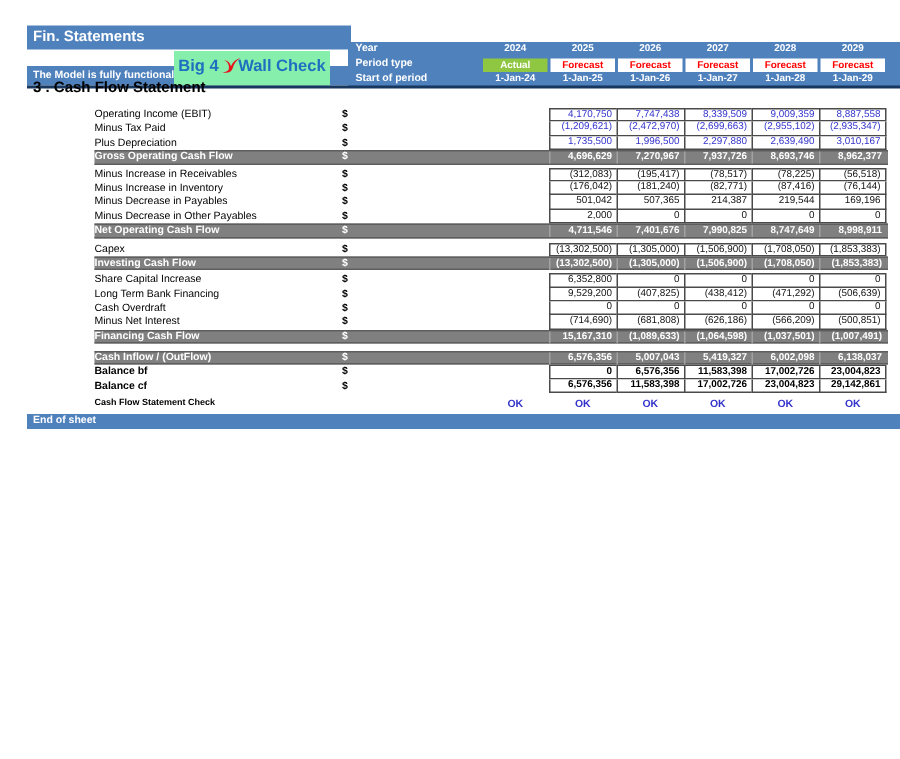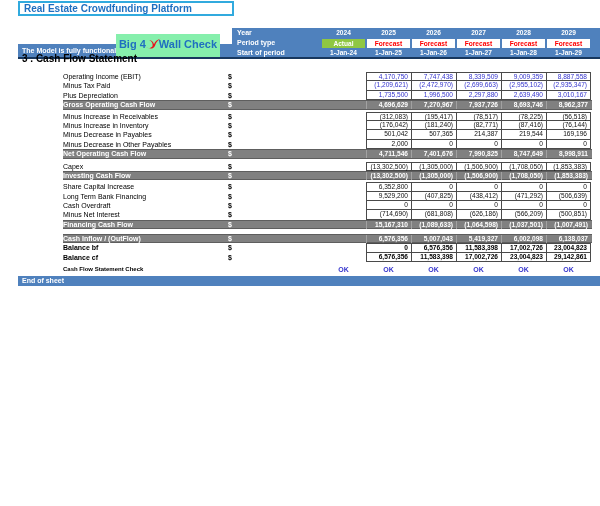--- a/index.html
+++ b/index.html
@@ -61,24 +61,24 @@
 
   .end-bar { position:absolute; left:18px; top:276px; width:582px; height:10px;
     background:var(--header-blue); color:#fff; font-weight:bold; font-size:7px;
     line-height:10px; padding-left:4px; }
 </style>
 </head>
 <body>
 
 <div class="sheet">
 
-  <div class="title-box">
-    <span>Real Estate Crowdfunding Platform</span>
-  </div>
-
+
+  <div class="fin-bar">
+    <span>Fin. Statements</span>
+  </div>
 
   <div class="model-bar">
     <span>The Model is fully functional</span>
   </div>
 
   <div class="logo-box">
     <span class="logo-text">Big 4</span>
     <svg class="eagle" viewBox="0 0 18 14">
       <path class="eagle-path" d="M1.5 9.5 C4 11.5 7 11.5 9 9 C9.6 6.2 8.6 3.6 5.5 2.2 C8.4 2.6 10 4.4 10.6 6.6 C12 3.4 14.6 1.4 17.5 0.8 C14.8 2.2 12.8 4.6 11.8 8 C10.6 11.6 6.4 12.6 1.5 9.5 Z" fill="#E8131D"></path>
     </svg>

